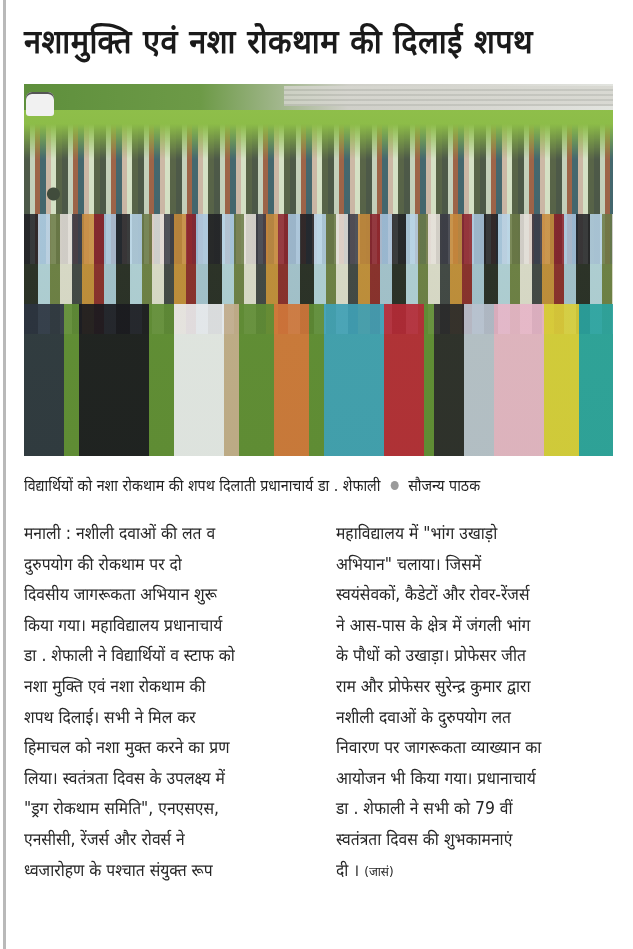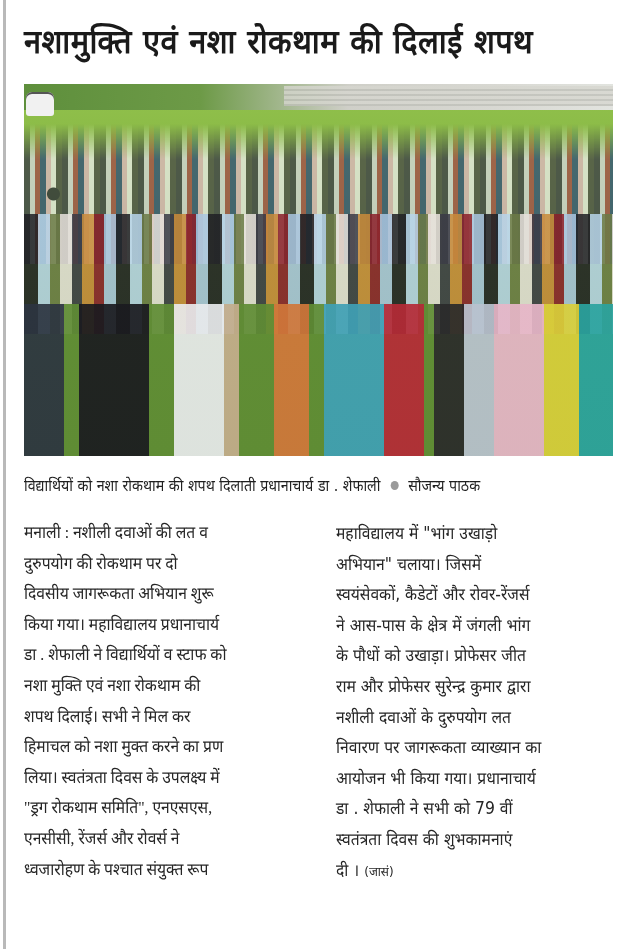--- a/index.html
+++ b/index.html
@@ -74,21 +74,21 @@
   }
   .caption .dot {
     display: inline-block; width: 9px; height: 9px; border-radius: 50%;
     background: #9a9a9a; margin: 0 6px; vertical-align: 1px;
   }
 
   .col {
     position: absolute; top: 518px; width: 292px;
     font-size: 17px; line-height: 30.6px; color: #262626;
   }
-  .col-left { left: 24px; font-family: Liberation Serif, serif; }
+  .col-left { left: 24px; }
   .col-right { left: 336px; }
   .col .line { white-space: nowrap; display: block; transform: scaleX(0.92); transform-origin: left center; }
   .col .small { font-size: 13px; }
 </style>
 </head>
 <body>
 
 <div class="left-rule"></div>
 
 <h1 class="headline">नशामुक्ति एवं नशा रोकथाम की दिलाई शपथ</h1>

